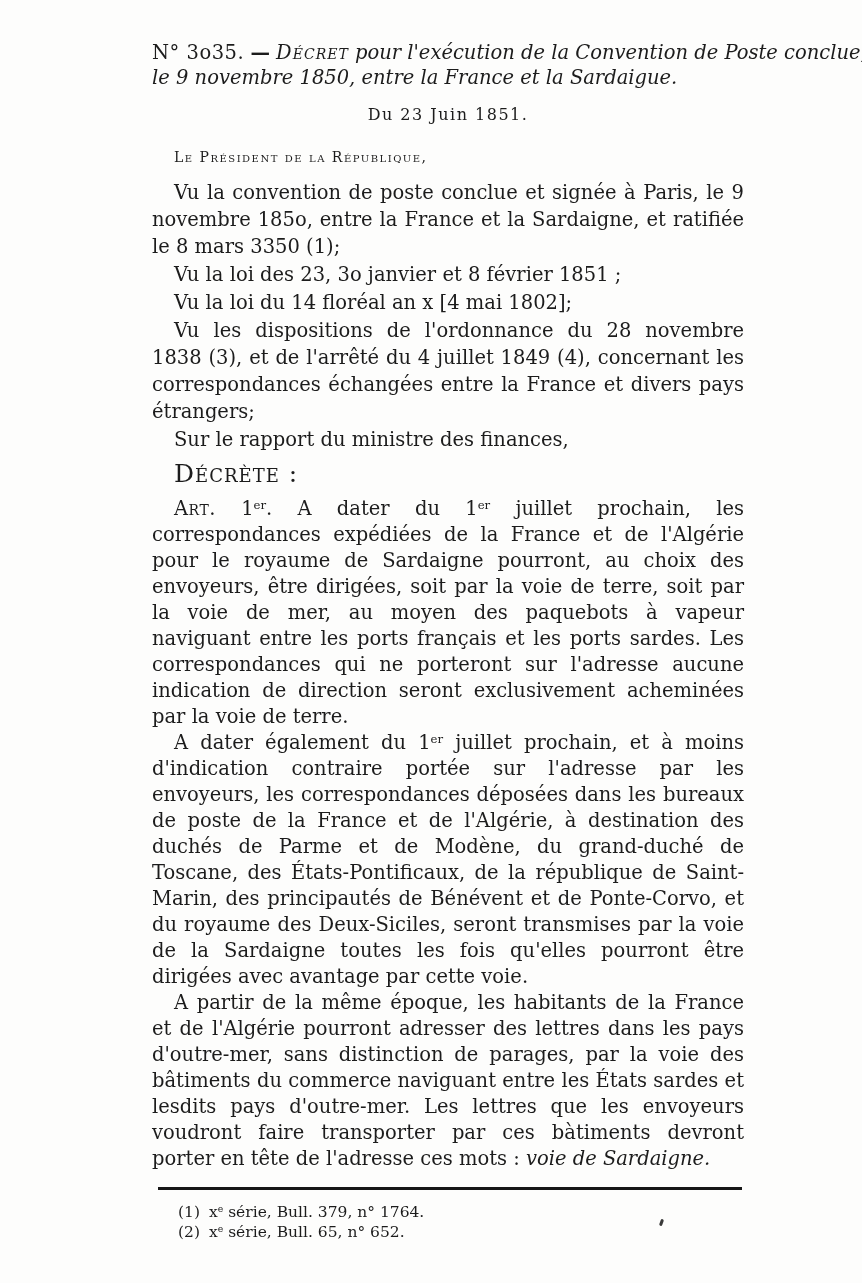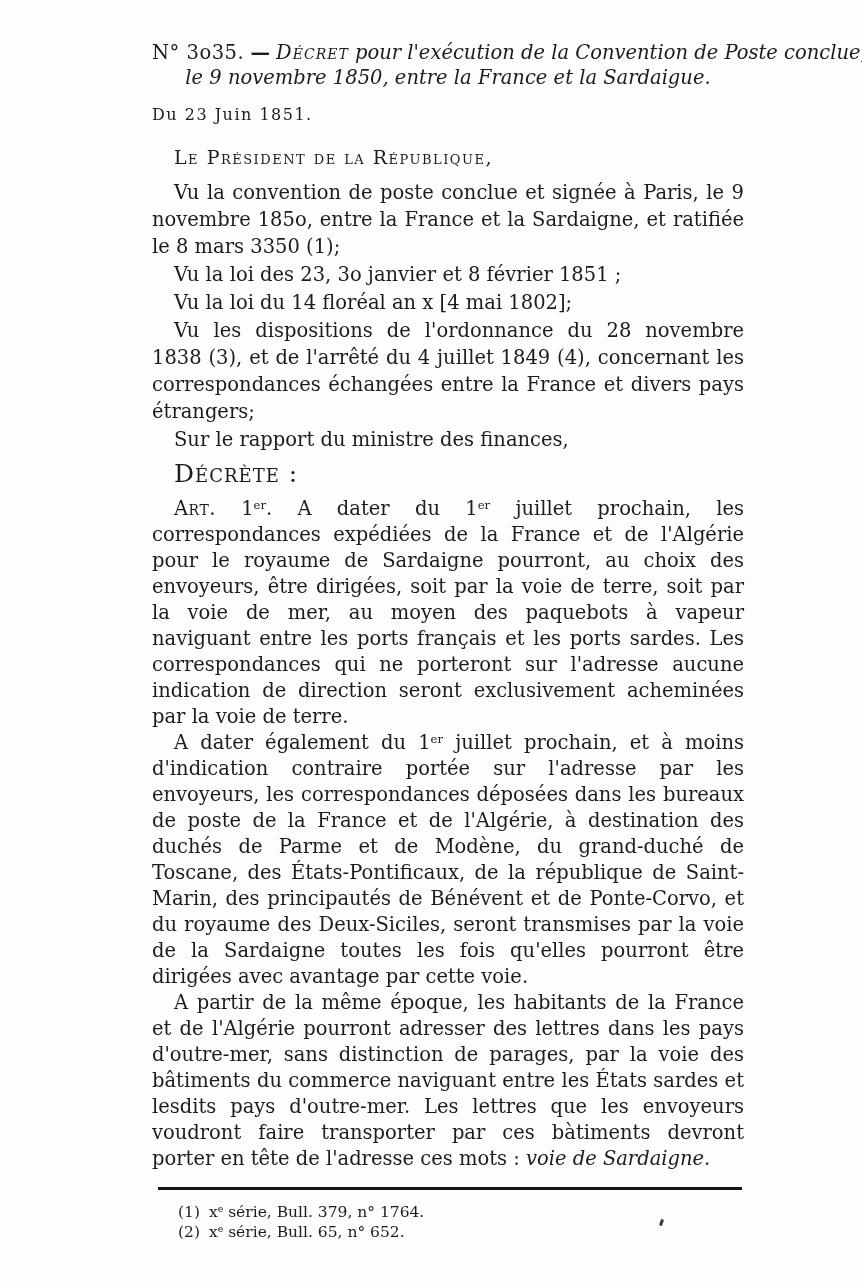--- a/index.html
+++ b/index.html
@@ -38,34 +38,34 @@
     font-style: italic;
     font-variant: small-caps;
     letter-spacing: 1px;
     margin-top: 34px;
   }
   .h-rest { font-style: italic; }
   .h-line2 {
     font-size: 19.5px;
     line-height: 25px;
     font-style: italic;
-    text-align: center;
+    text-align: left;
   }
   .h-date {
     margin-top: 14px;
     font-size: 16px;
     line-height: 22px;
-    text-align: left;
+    text-align: center;
     letter-spacing: 1.5px;
   }
   
   .salutation {
     margin-top: 18px;
     margin-bottom: 8px;
-    font-size: 19px;
+    font-size: 14px;
     line-height: 27px;
     text-indent: 22px;
     font-variant: small-caps;
     letter-spacing: 1.5px;
   }
   .recital {
     margin: 0 0 1px 0;
     font-size: 19.5px;
     line-height: 27px;
     text-align: justify;

